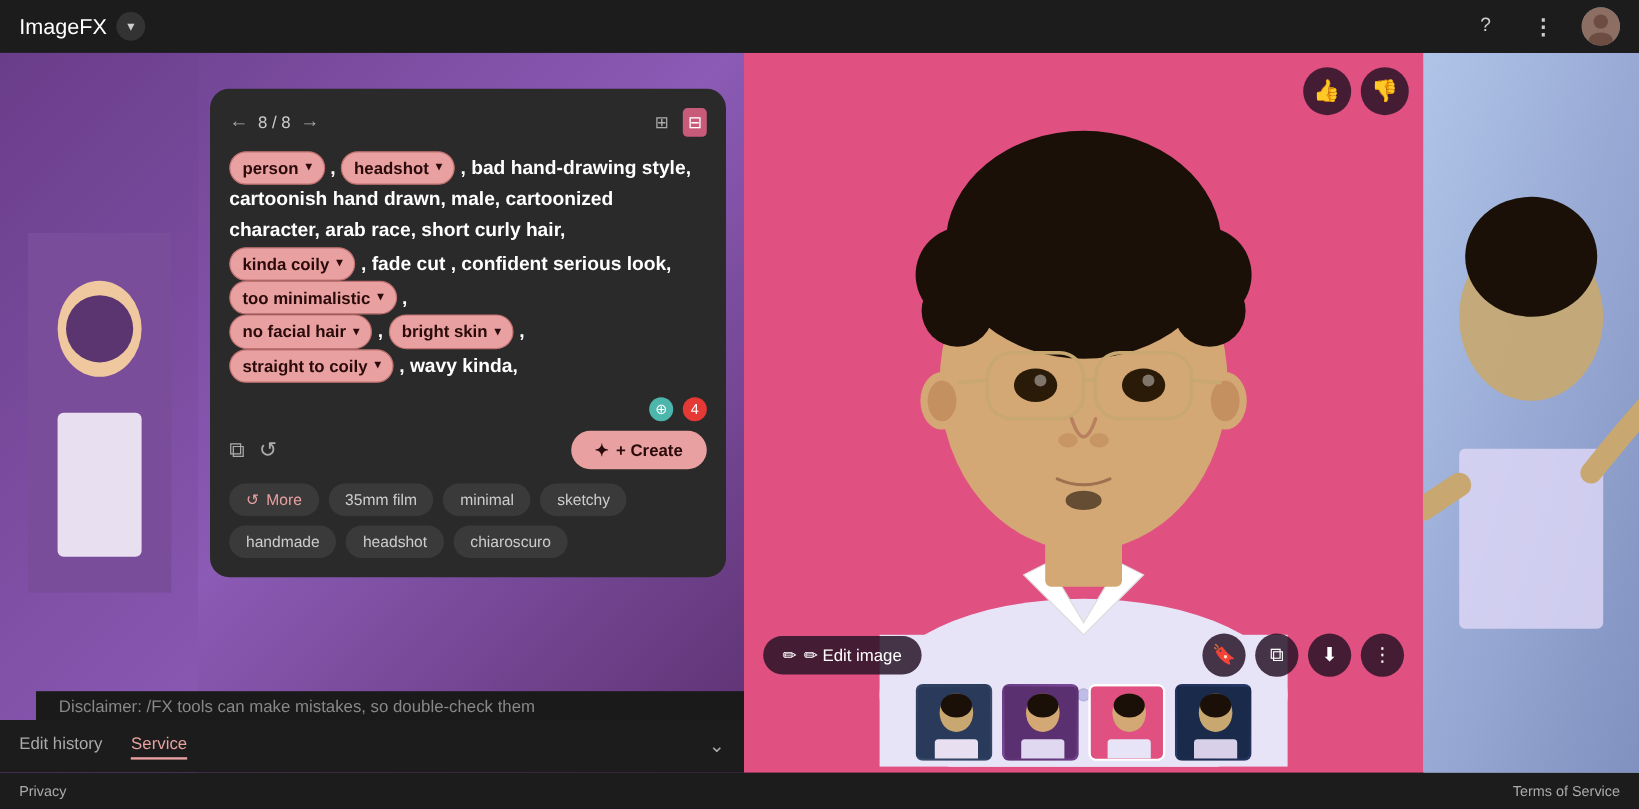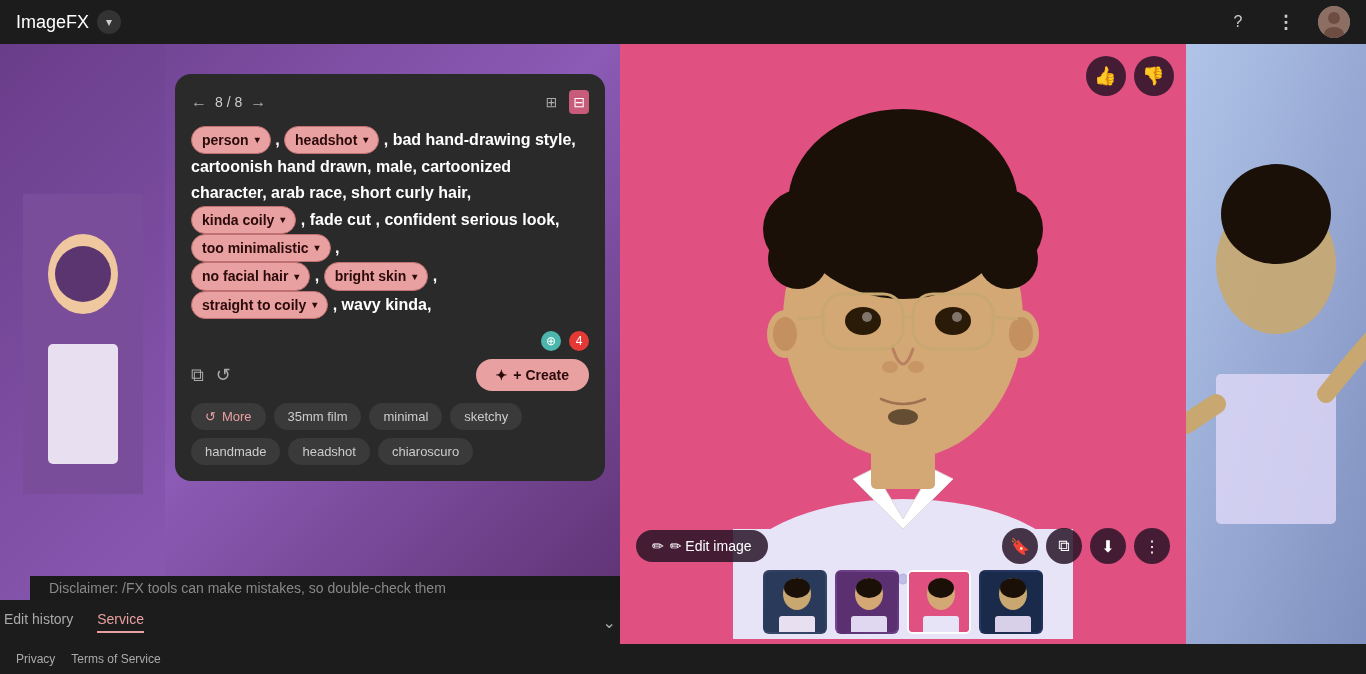--- a/index.html
+++ b/index.html
@@ -254,21 +254,21 @@
     
     .bottom-tabs {
       position: absolute;
       bottom: 0;
       left: 0;
       right: 0;
       height: 44px;
       background: #1c1c1c;
       display: flex;
       align-items: center;
-      padding: 0 4px;
+      padding: 0 16px;
       justify-content: space-between;
     }
     .tabs-left {
       display: flex;
       gap: 24px;
     }
     .tab-item {
       color: #aaa;
       font-size: 14px;
       cursor: pointer;
@@ -421,21 +421,21 @@
       height: 100%;
       background: linear-gradient(135deg, #a8b8d8, #c0d0f0);
     }
 
     
     .footer-bar {
       height: 30px;
       background: #1c1c1c;
       display: flex;
       align-items: center;
-      justify-content: flex-start;
+      justify-content: space-between;
       padding: 0 16px;
       gap: 16px;
       flex-shrink: 0;
     }
     .footer-link {
       color: #aaa;
       font-size: 12px;
       cursor: pointer;
       text-decoration: none;
     }

